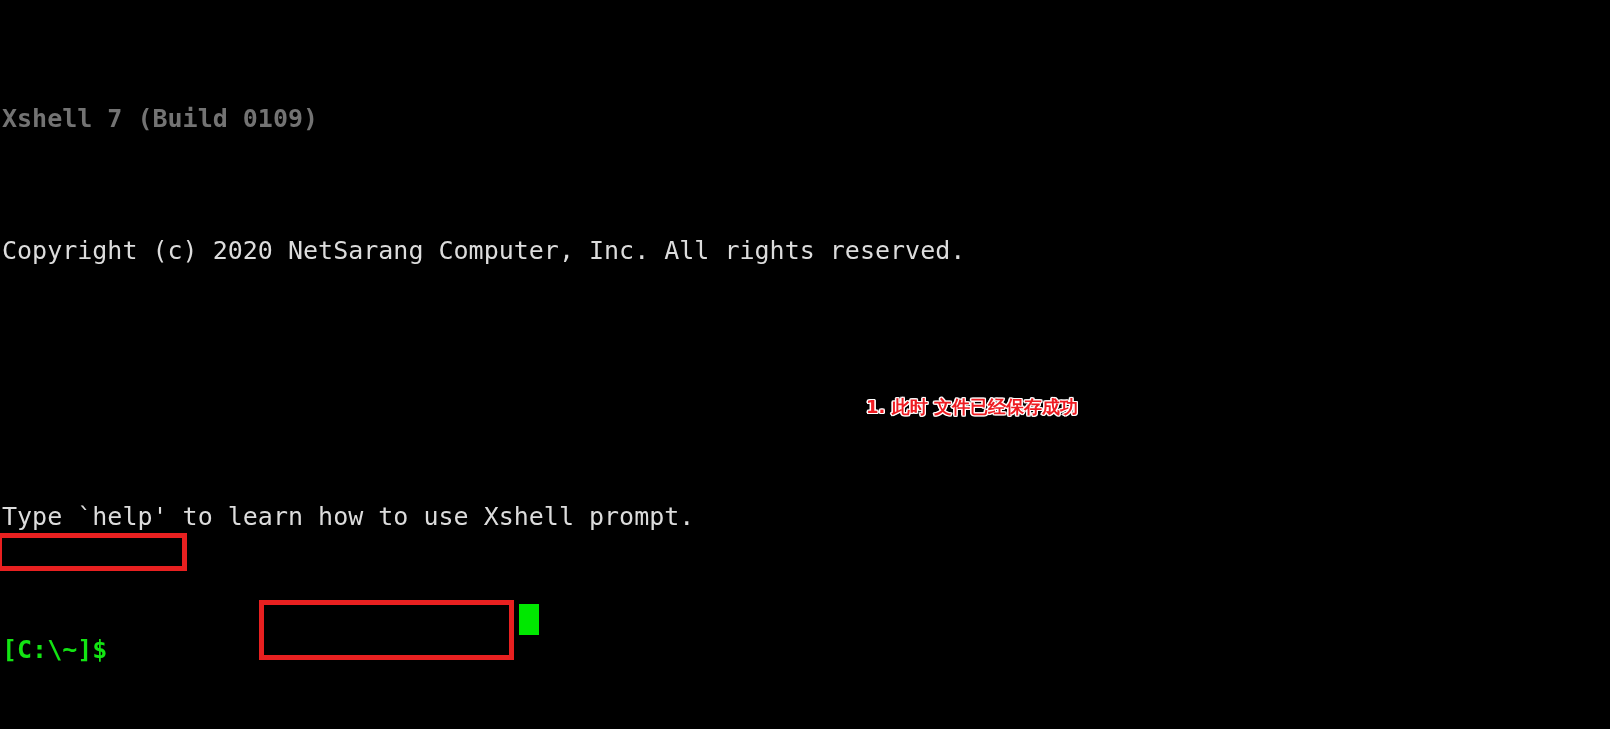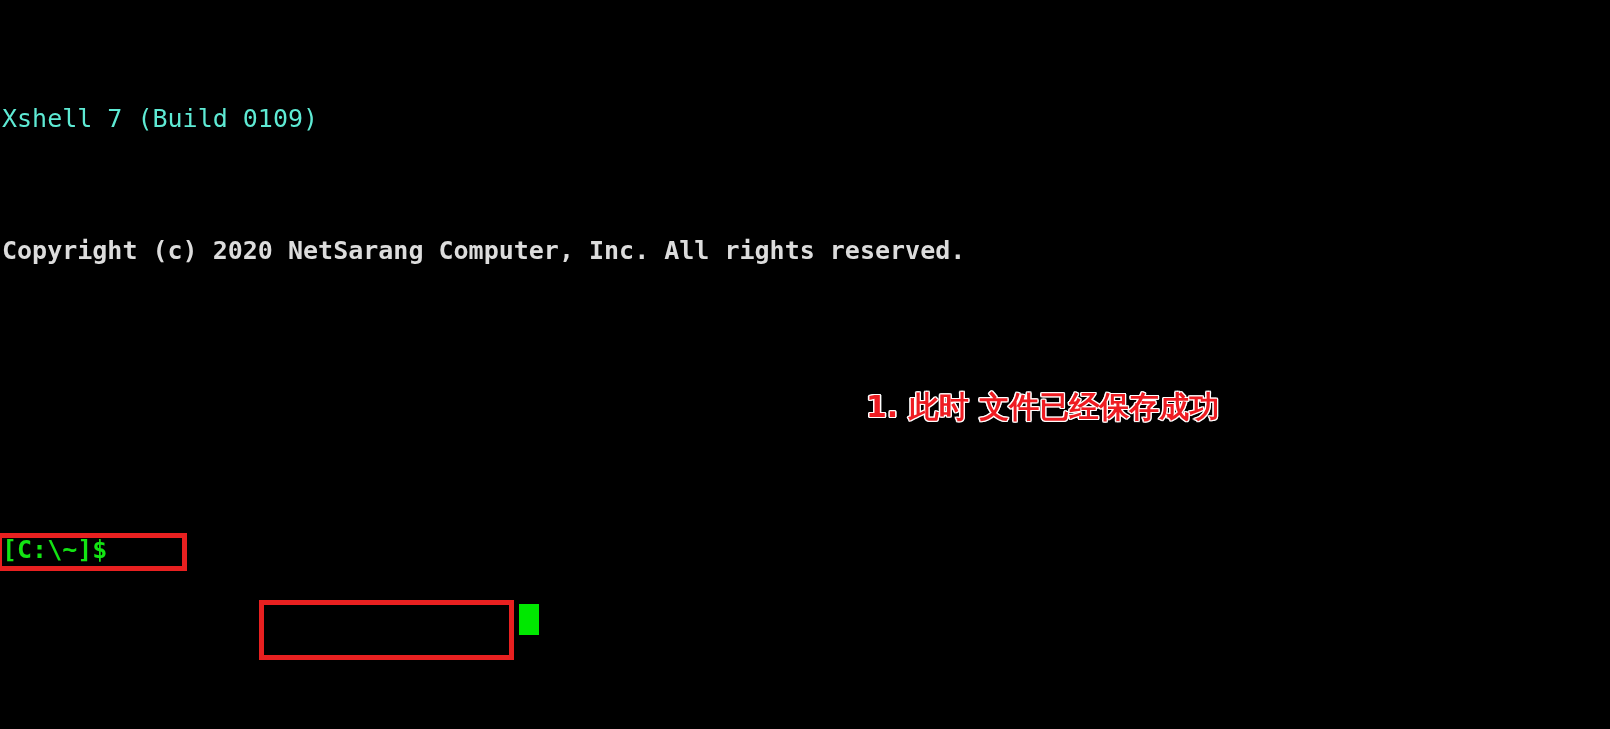--- a/index.html
+++ b/index.html
@@ -26,23 +26,22 @@
     font-size: 25px;
     line-height: 33.2px;
     color: #dcdcdc;
     white-space: pre;
     letter-spacing: 0px;
   }
   .line {
     height: 33.2px;
     white-space: pre;
     display: block;
-    font-weight: bold;
   }
-  .bold   { font-weight: normal; color: #5eead4; }
+  .bold   { font-weight: bold; color: #737373; }
   .green  { color: #13e413; font-weight: bold; }
 
   
   .redbox {
     position: absolute;
     border: 5px solid #e82020;
     box-sizing: border-box;
     pointer-events: none;
   }
   #redbox-hello-java {
@@ -68,21 +67,21 @@
     background: #00e800;
   }
 
   
   #annotation {
     position: absolute;
     left: 866px;
     top: 319px;
     font-family: "DejaVu Sans", "Liberation Sans", sans-serif;
     font-weight: bold;
-    font-size: 30px;
+    font-size: 18px;
     line-height: 35px;
     color: #ee1c22;
     white-space: pre;
     -webkit-text-stroke: 1.2px #ffffff;
     paint-order: stroke fill;
     text-shadow:
        1.4px 0 0 #ffffff, -1.4px 0 0 #ffffff,
        0 1.4px 0 #ffffff, 0 -1.4px 0 #ffffff,
        1px 1px 0 #ffffff, -1px -1px 0 #ffffff,
        1px -1px 0 #ffffff, -1px 1px 0 #ffffff;
@@ -95,20 +94,21 @@
 <div id="screen">
 
   <div class="term">
 
     <span class="line bold">Xshell 7 (Build 0109)</span>
 
     <span class="line">Copyright (c) 2020 NetSarang Computer, Inc. All rights reserved.</span>
 
     <span class="line"> </span>
 
+    <span class="line">Type `help' to learn how to use Xshell prompt.</span>
 
     <span class="line green">[C:\~]$</span>
 
     
 
     
 
     
 
     

